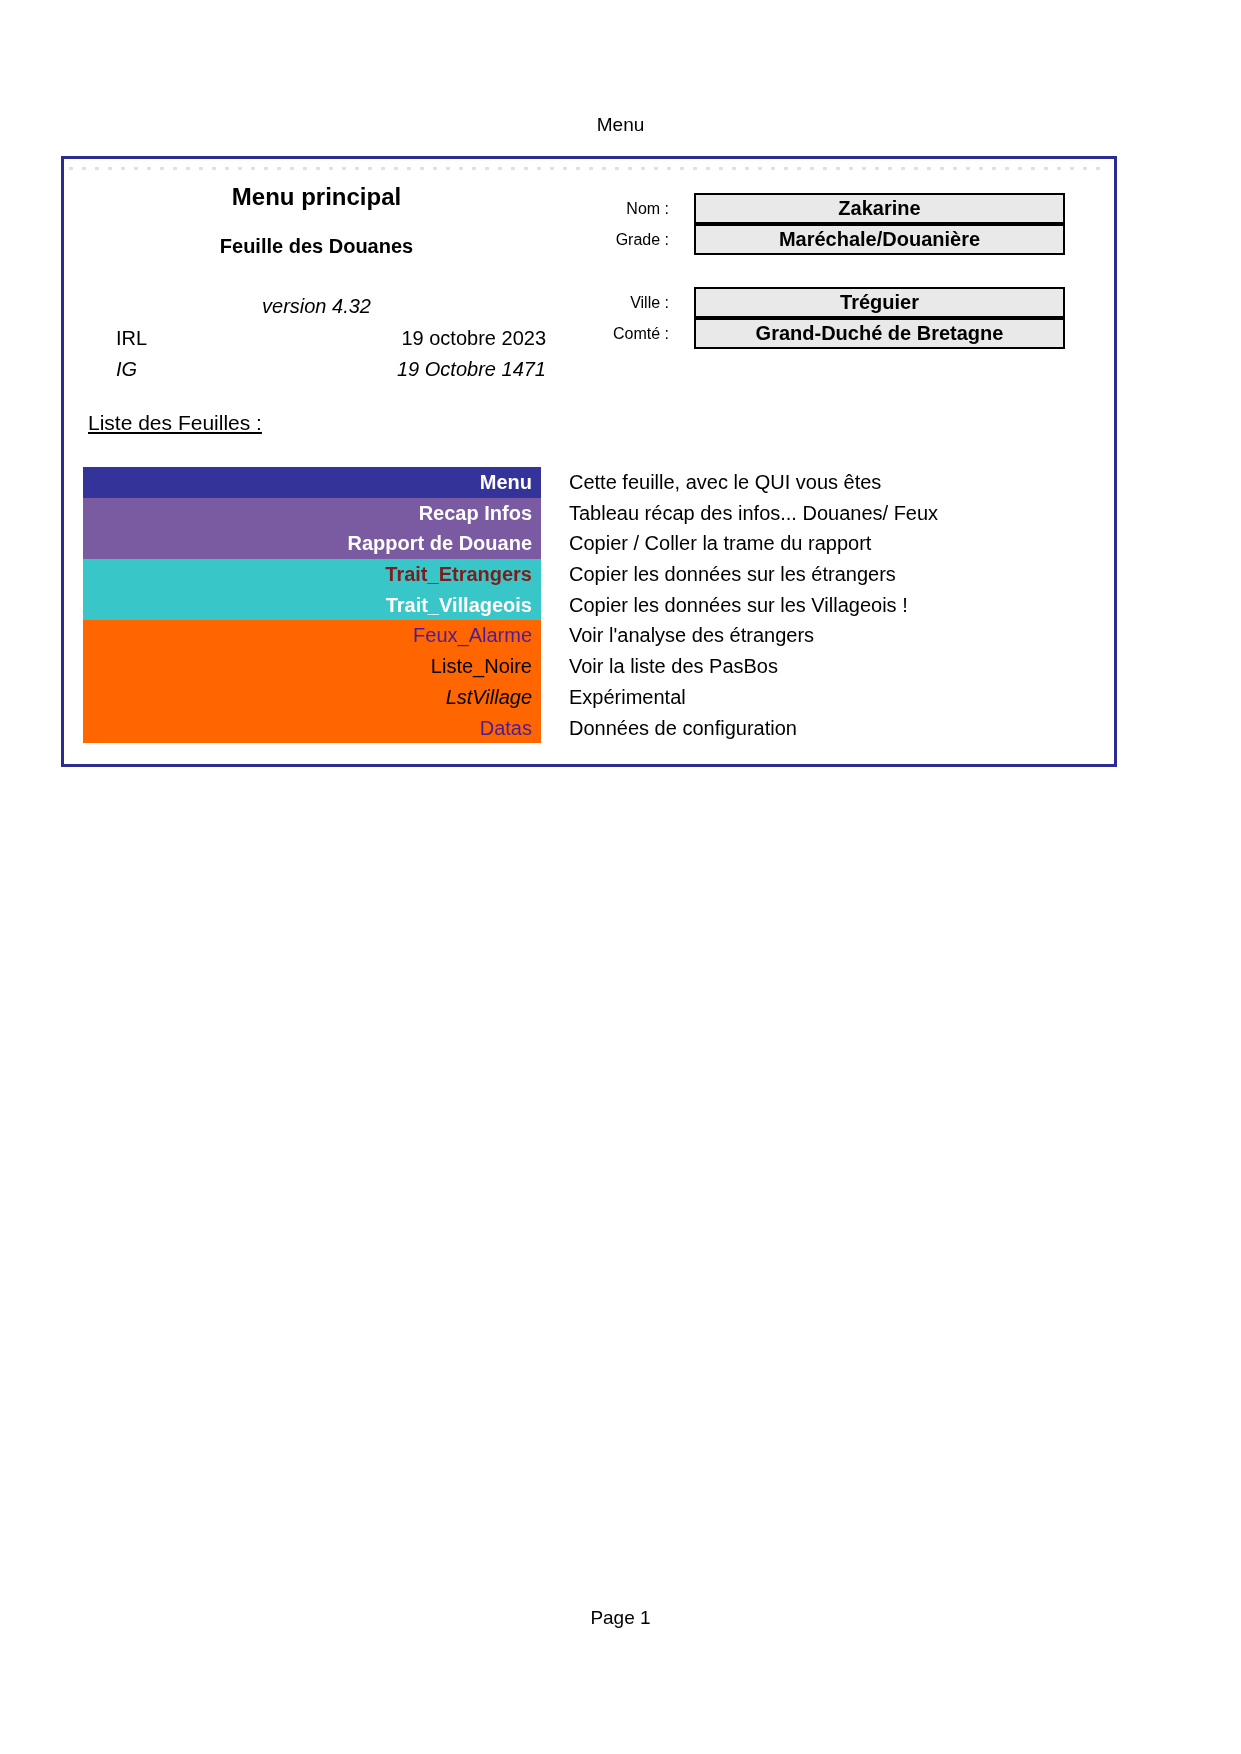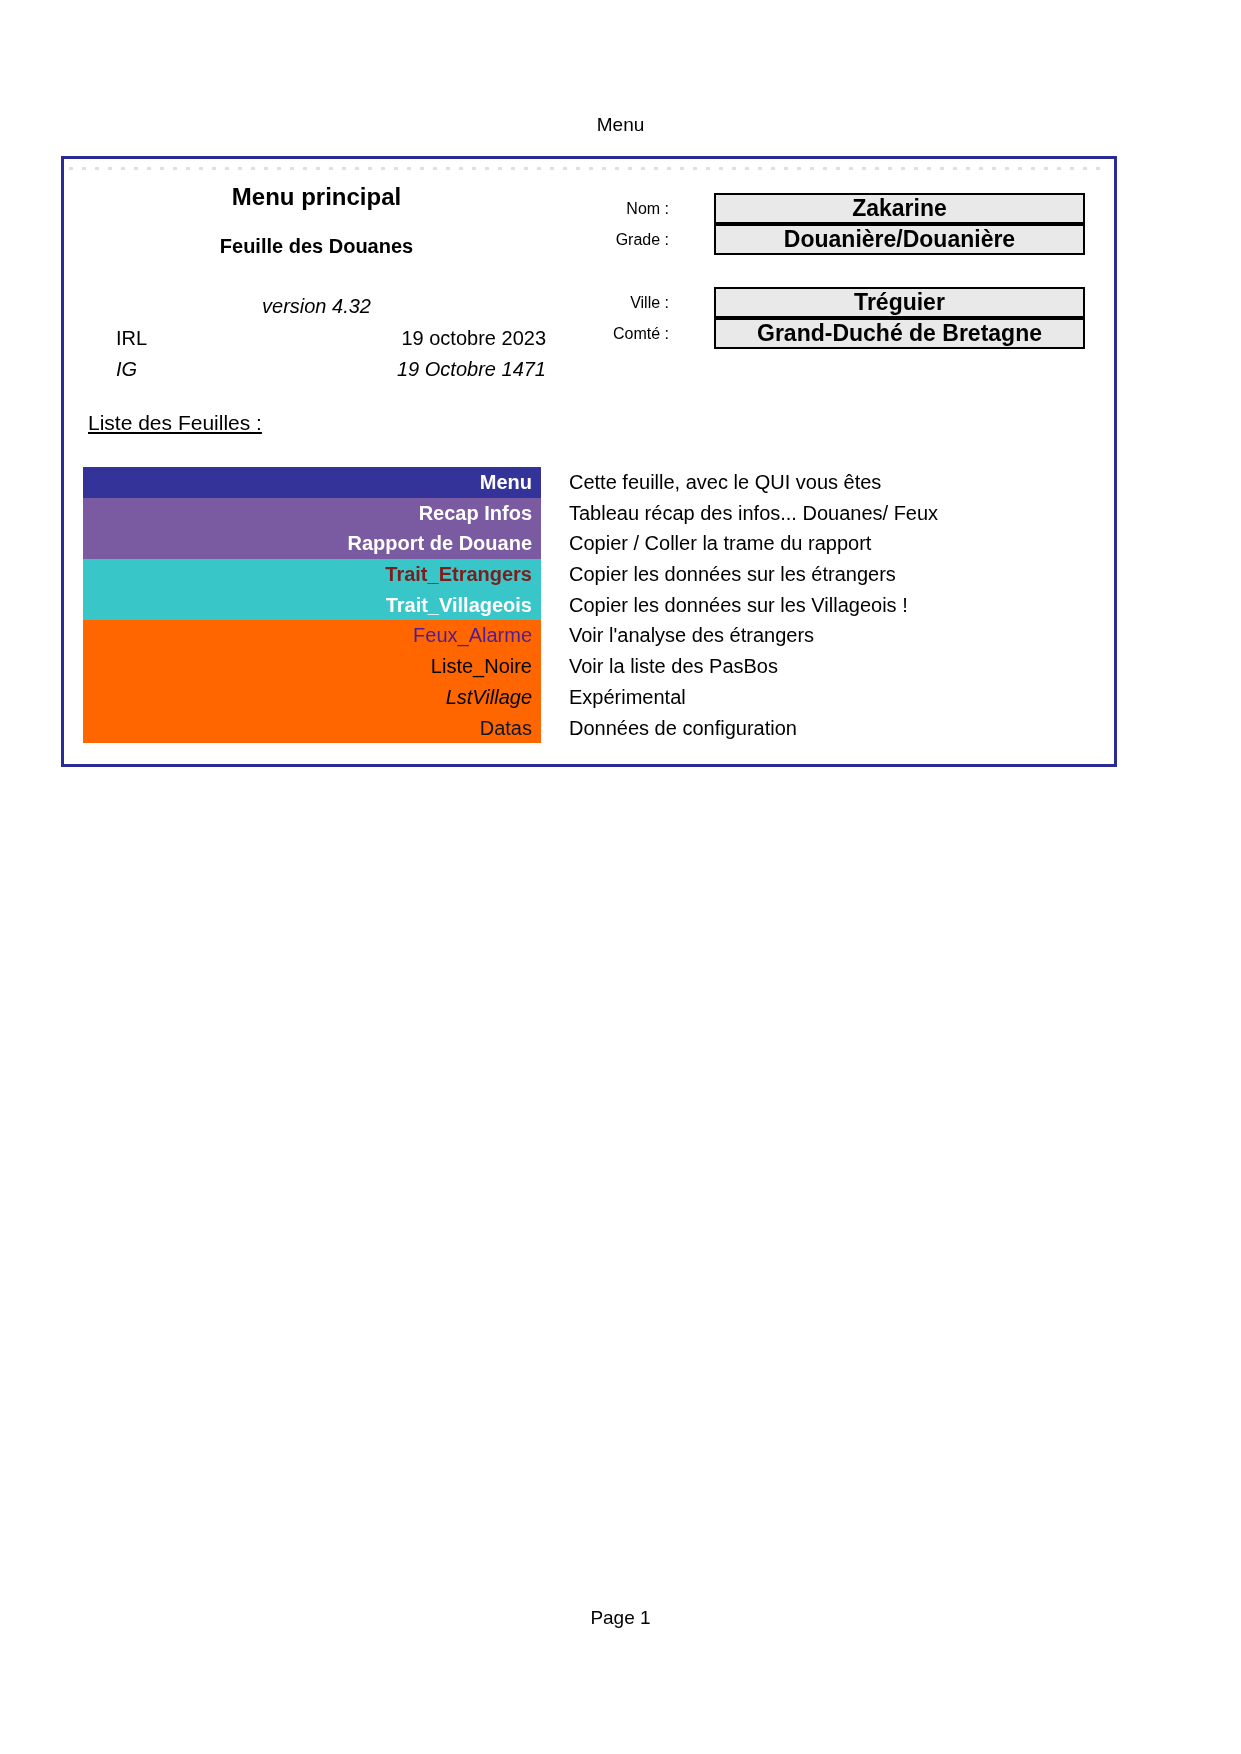--- a/index.html
+++ b/index.html
@@ -21,23 +21,23 @@
   .panel-title{position:absolute;top:24px;left:0;width:505px;text-align:center;font-size:24px;font-weight:bold;}
   .panel-subtitle{position:absolute;top:76px;left:0;width:505px;text-align:center;font-size:20px;font-weight:bold;}
   .panel-version{position:absolute;top:136px;left:0;width:505px;text-align:center;font-size:20px;font-style:italic;}
 
   .dates{position:absolute;top:164px;left:52px;width:430px;font-size:20px;}
   .date-row{display:flex;justify-content:space-between;height:31px;align-items:center;}
   .date-row.italic{font-style:italic;}
 
   .id-label{position:absolute;left:450px;width:155px;text-align:right;font-size:16px;line-height:31px;}
   .id-box{
-    position:absolute;left:650px;width:371px;height:31px;background:#e9e9e9;
+    position:absolute;left:630px;width:371px;height:31px;background:#e9e9e9;
     border:2px solid #000;box-sizing:border-box;text-align:center;
-    font-weight:bold;font-size:23px;line-height:27px;
+    font-weight:bold;font-size:20px;line-height:27px;
     overflow:hidden;white-space:nowrap;
   }
 
   .sheets-heading{position:absolute;left:24px;top:252px;font-size:21px;text-decoration:underline;}
   .sheet-list{position:absolute;left:19px;top:308px;}
   .sheet-row{display:flex;height:30.7px;}
   .sheet-name{
     width:458px;box-sizing:border-box;text-align:right;padding-right:9px;
     line-height:30.7px;font-size:20px;white-space:nowrap;
   }
@@ -62,21 +62,21 @@
       <div class="date-row italic">
         <span>IG</span>
         <span>19 Octobre 1471</span>
       </div>
     </div>
 
   <div>
       <div class="id-label" style="top: 34px;">Nom :</div>
       <div class="id-box" style="top: 34px; background: rgb(233, 233, 233);">Zakarine</div>
       <div class="id-label" style="top: 65px;">Grade :</div>
-      <div class="id-box" style="top: 65px; background: rgb(233, 233, 233);">Douanière/Douanière</div>
+      <div class="id-box" style="top: 65px; background: rgb(233, 233, 233);">Maréchale/Douanière</div>
       <div class="id-label" style="top: 128px;">Ville :</div>
       <div class="id-box" style="top: 128px; background: rgb(233, 233, 233);">Tréguier</div>
       <div class="id-label" style="top: 159px;">Comté :</div>
       <div class="id-box" style="top: 159px; background: rgb(233, 233, 233);">Grand-Duché de Bretagne</div>
     </div>
 
   <div class="sheets-heading">Liste des Feuilles :</div>
 
   <div class="sheet-list">
       <div class="sheet-row">
@@ -105,19 +105,19 @@
       </div>
       <div class="sheet-row">
         <div class="sheet-name" style="background: rgb(255, 102, 0); color: rgb(0, 0, 0); font-weight: normal;">Liste_Noire</div>
         <div class="sheet-desc">Voir la liste des PasBos</div>
       </div>
       <div class="sheet-row">
         <div class="sheet-name" style="background: rgb(255, 102, 0); color: rgb(0, 0, 0); font-weight: normal; font-style: italic;">LstVillage</div>
         <div class="sheet-desc">Expérimental</div>
       </div>
       <div class="sheet-row">
-        <div class="sheet-name" style="background: rgb(255, 102, 0); color: #0f172a; font-weight: normal;">Datas</div>
+        <div class="sheet-name" style="background: rgb(255, 102, 0); color: #4c1d95; font-weight: normal;">Datas</div>
         <div class="sheet-desc">Données de configuration</div>
       </div>
     </div>
 </div>
 
 <div class="page-footer">Page 1</div>
 
 </body></html>

